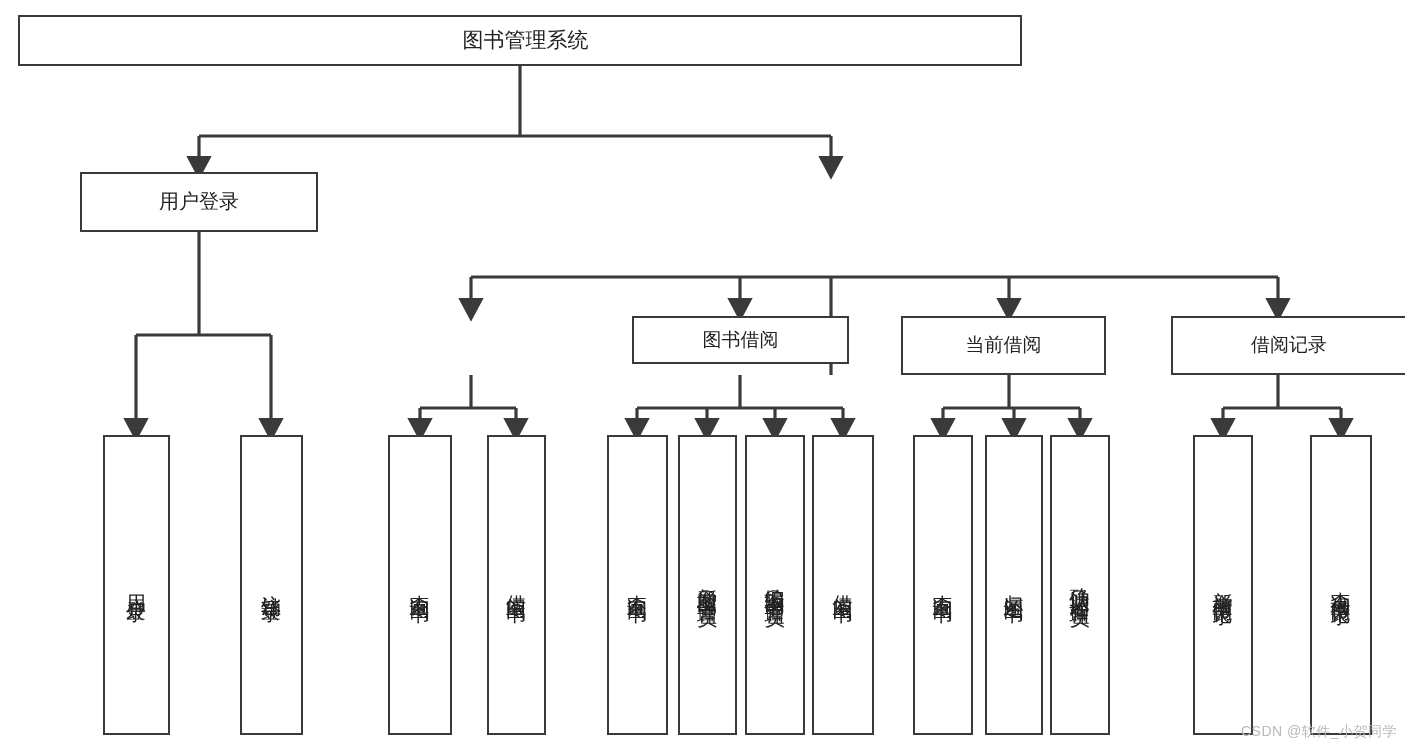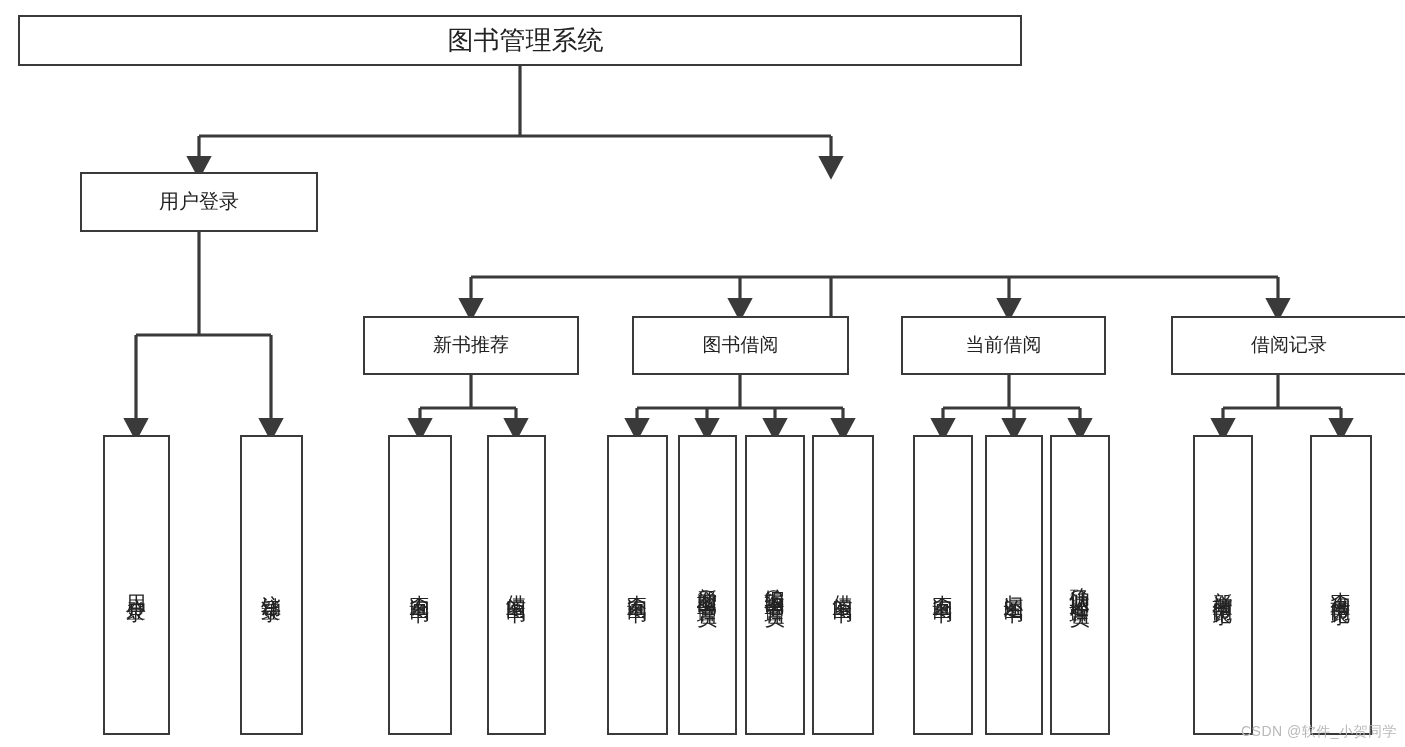--- a/index.html
+++ b/index.html
@@ -34,21 +34,21 @@
     align-items: center;
     justify-content: center;
     color: #222222;
   }
   .node-label {
     color: #222222;
     line-height: 1.18;
     text-align: center;
     white-space: pre;
   }
-  .root .node-label { font-size: 26px; margin-left: 11px; }
+  .root .node-label { font-size: 21px; margin-left: 11px; }
   .lvl1 .node-label { font-size: 20px; }
   .lvl2 .node-label { font-size: 19px; }
   .leaf {
     align-items: center;
     justify-content: center;
   }
   .leaf .node-label {
     writing-mode: vertical-rl;
     text-orientation: upright;
     font-size: 20px;
@@ -121,24 +121,21 @@
   </svg>
 
   <div class="node root" id="node-root" style="left: 18px; top: 15px; width: 1004px; height: 51px;">
     <span class="node-label">图书管理系统</span>
   </div>
 
   <div class="node lvl1" id="node-l1-0" style="left: 80px; top: 172px; width: 238px; height: 60px;">
     <span class="node-label">用户登录</span>
   </div>
 
-  <div class="node lvl2" id="node-l2-0" style="left: 363px; top: 316px; width: 216px; height: 59px;">
-    <span class="node-label">新书推荐</span>
-  </div>
-  <div class="node lvl2" id="node-l2-1" style="left: 632px; top: 316px; width: 217px; height: 59px;">
+  <div class="node lvl2" id="node-l2-1" style="left: 632px; top: 316px; width: 217px; height: 48px;">
     <span class="node-label">图书借阅</span>
   </div>
   <div class="node lvl2" id="node-l2-2" style="left: 901px; top: 316px; width: 205px; height: 59px;">
     <span class="node-label">当前借阅</span>
   </div>
   <div class="node lvl2" id="node-l2-3" style="left: 1171px; top: 316px; width: 236px; height: 59px;">
     <span class="node-label">借阅记录</span>
   </div>
 
   <div class="node leaf" id="node-leaf-0" style="left: 103px; top: 435px; width: 67px; height: 300px;">

